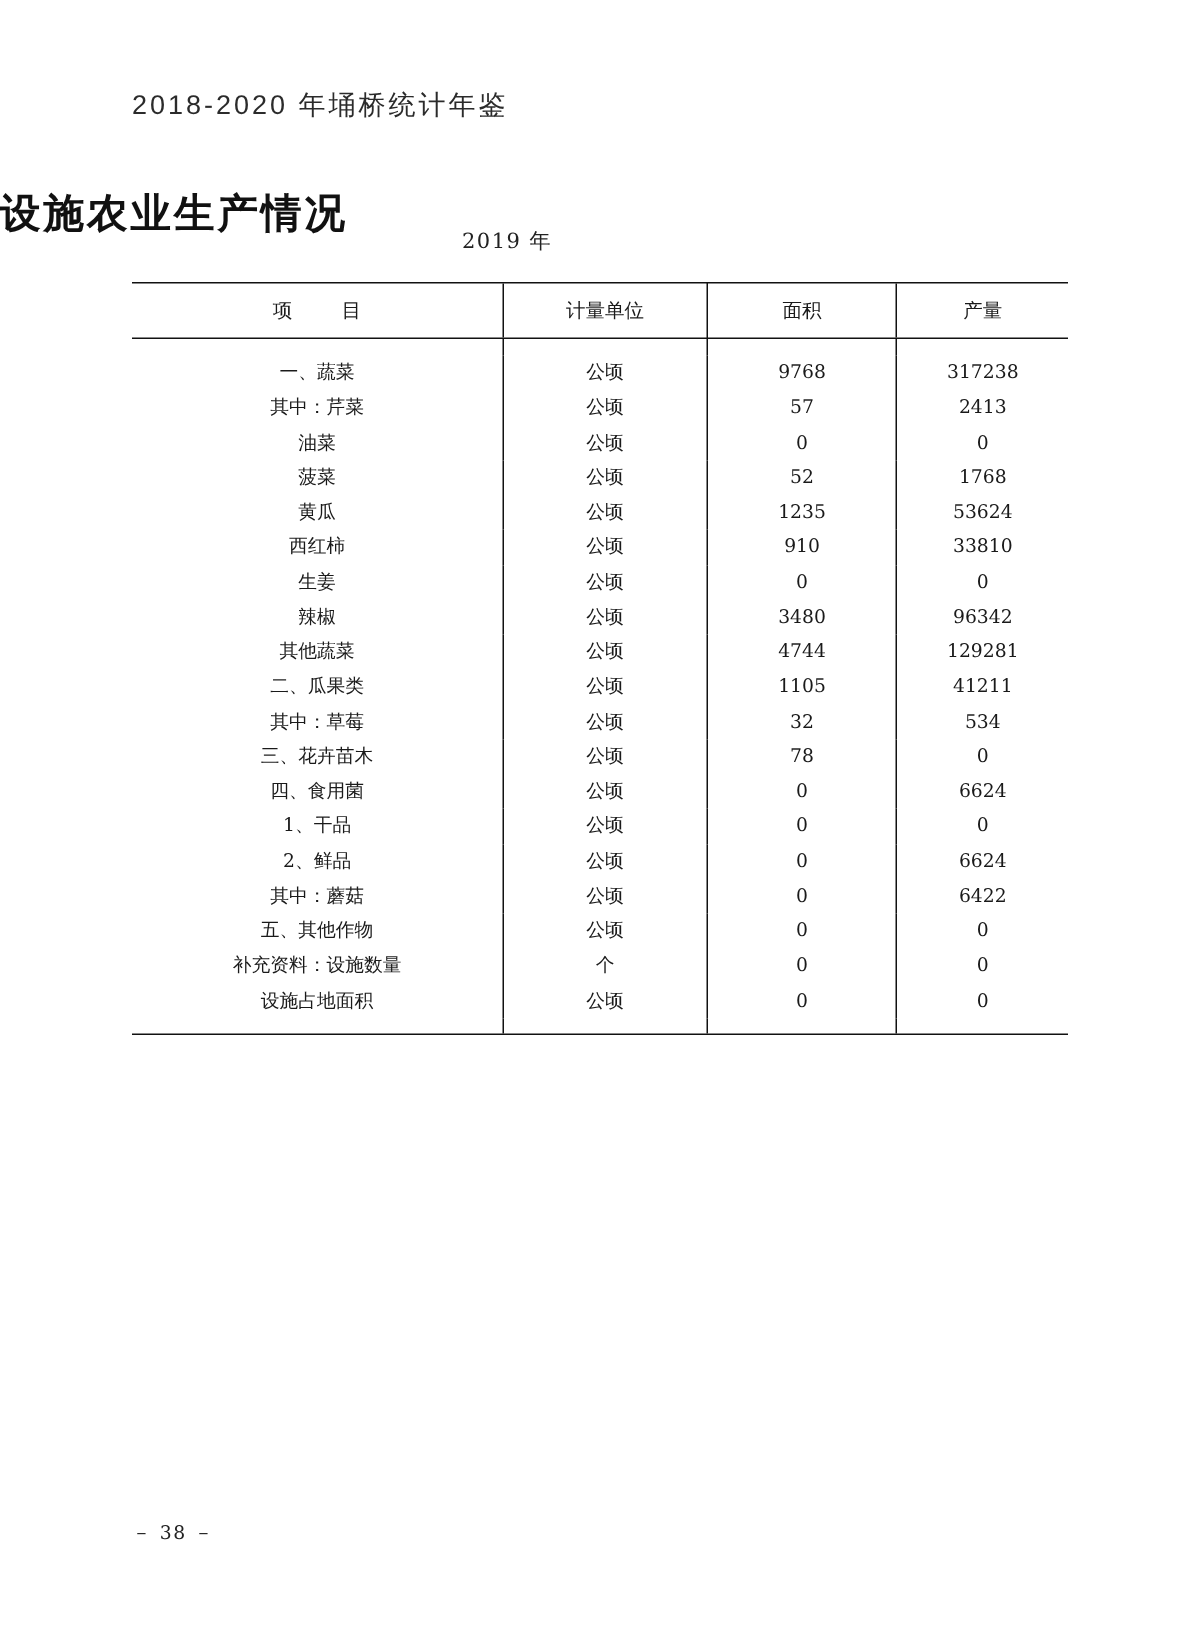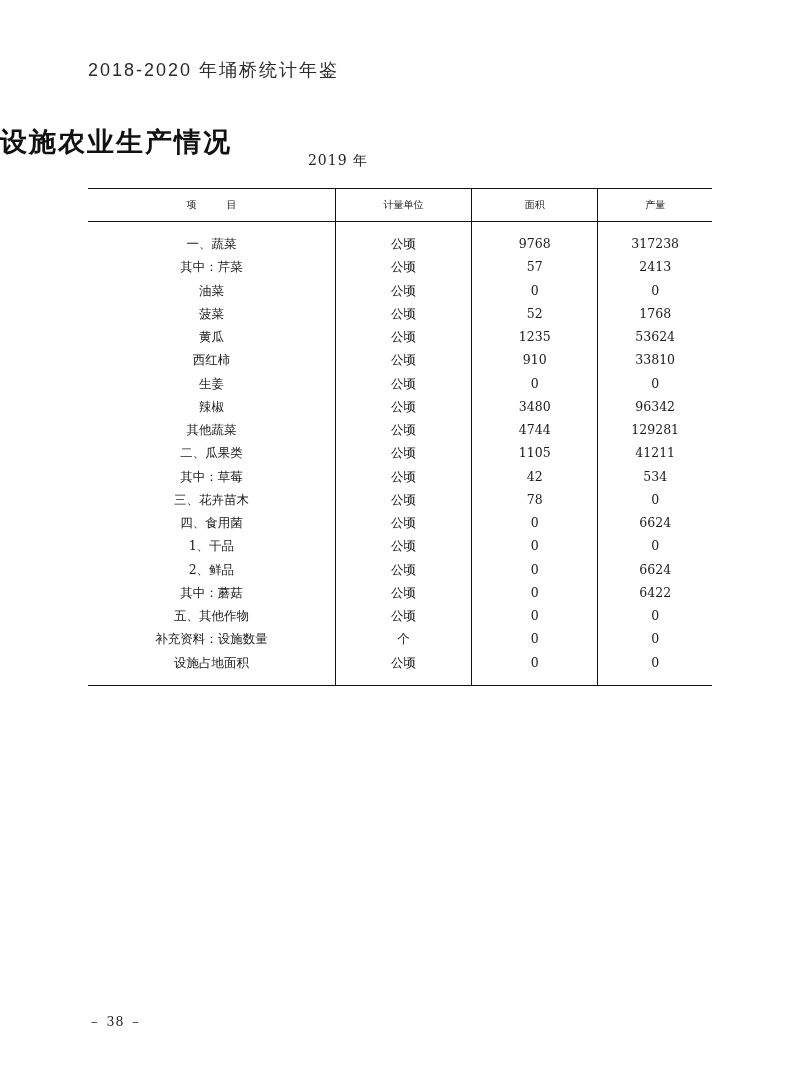--- a/index.html
+++ b/index.html
@@ -62,21 +62,21 @@
     width: 624px;
   }
   table.stat {
     border-collapse: collapse;
     width: 624px;
     font-size: 12.5px;
     font-family: "DejaVu Serif", "Liberation Serif", serif;
   }
   table.stat thead th {
     font-weight: normal;
-    font-size: 10px;
+    font-size: 13px;
     padding: 9px 0 9px 0;
     text-align: center;
     border-top: 1.6px solid #111;
     border-bottom: 1px solid #111;
   }
   table.stat thead th.col-item {
     letter-spacing: 10px;
     text-indent: 10px;
   }
   table.stat tbody td {
@@ -210,21 +210,21 @@
           </tr>
           <tr>
             <td class="item ind0">二、瓜果类</td>
             <td class="unit">公顷</td>
             <td class="area">1105</td>
             <td class="output">41211</td>
           </tr>
           <tr>
             <td class="item ind1">其中：草莓</td>
             <td class="unit">公顷</td>
-            <td class="area">42</td>
+            <td class="area">32</td>
             <td class="output">534</td>
           </tr>
           <tr>
             <td class="item ind0">三、花卉苗木</td>
             <td class="unit">公顷</td>
             <td class="area">78</td>
             <td class="output">0</td>
           </tr>
           <tr>
             <td class="item ind0">四、食用菌</td>

